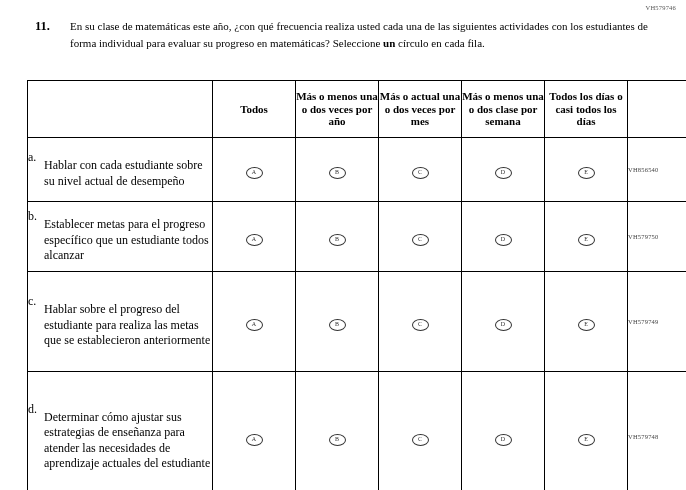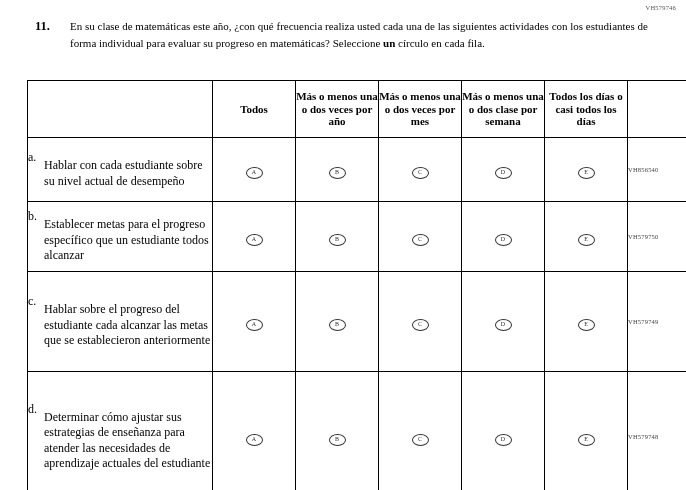--- a/index.html
+++ b/index.html
@@ -153,21 +153,21 @@
     <div class="q-number">11.</div>
     <div class="q-text"><span>En su clase de matemáticas este año, ¿con qué frecuencia realiza usted cada una de las siguientes actividades con los estudiantes de forma individual para evaluar su progreso en matemáticas? Seleccione </span><b>un</b><span> círculo en cada fila.</span></div>
   </div>
 
   <table class="matrix">
     <thead>
       <tr>
         <th class="stem-head"></th>
         <th class="opt-head nunca-head">Todos</th>
         <th class="opt-head">Más o menos una o dos veces por año</th>
-        <th class="opt-head">Más o menos una o dos veces por mes</th>
+        <th class="opt-head">Más o actual una o dos veces por mes</th>
         <th class="opt-head">Más o menos una o dos clase por semana</th>
         <th class="opt-head">Todos los días o casi todos los días</th>
         <th class="id-head"></th>
       </tr>
     </thead>
     <tbody>
 
       <tr style="height:64px;">
         <td class="stem">
           <div class="stem-inner">
@@ -195,21 +195,21 @@
         <td class="bubble-cell"><span class="bubble"><span>C</span></span></td>
         <td class="bubble-cell"><span class="bubble"><span>D</span></span></td>
         <td class="bubble-cell"><span class="bubble"><span>E</span></span></td>
         <td class="id-cell">VH579750</td>
       </tr>
 
       <tr style="height:100px;">
         <td class="stem">
           <div class="stem-inner">
             <span class="letter">c.</span>
-            <span class="label">Hablar sobre el progreso del estudiante cada alcanzar las metas que se establecieron anteriormente</span>
+            <span class="label">Hablar sobre el progreso del estudiante para realiza las metas que se establecieron anteriormente</span>
           </div>
         </td>
         <td class="bubble-cell"><span class="bubble"><span>A</span></span></td>
         <td class="bubble-cell"><span class="bubble"><span>B</span></span></td>
         <td class="bubble-cell"><span class="bubble"><span>C</span></span></td>
         <td class="bubble-cell"><span class="bubble"><span>D</span></span></td>
         <td class="bubble-cell"><span class="bubble"><span>E</span></span></td>
         <td class="id-cell">VH579749</td>
       </tr>
 

